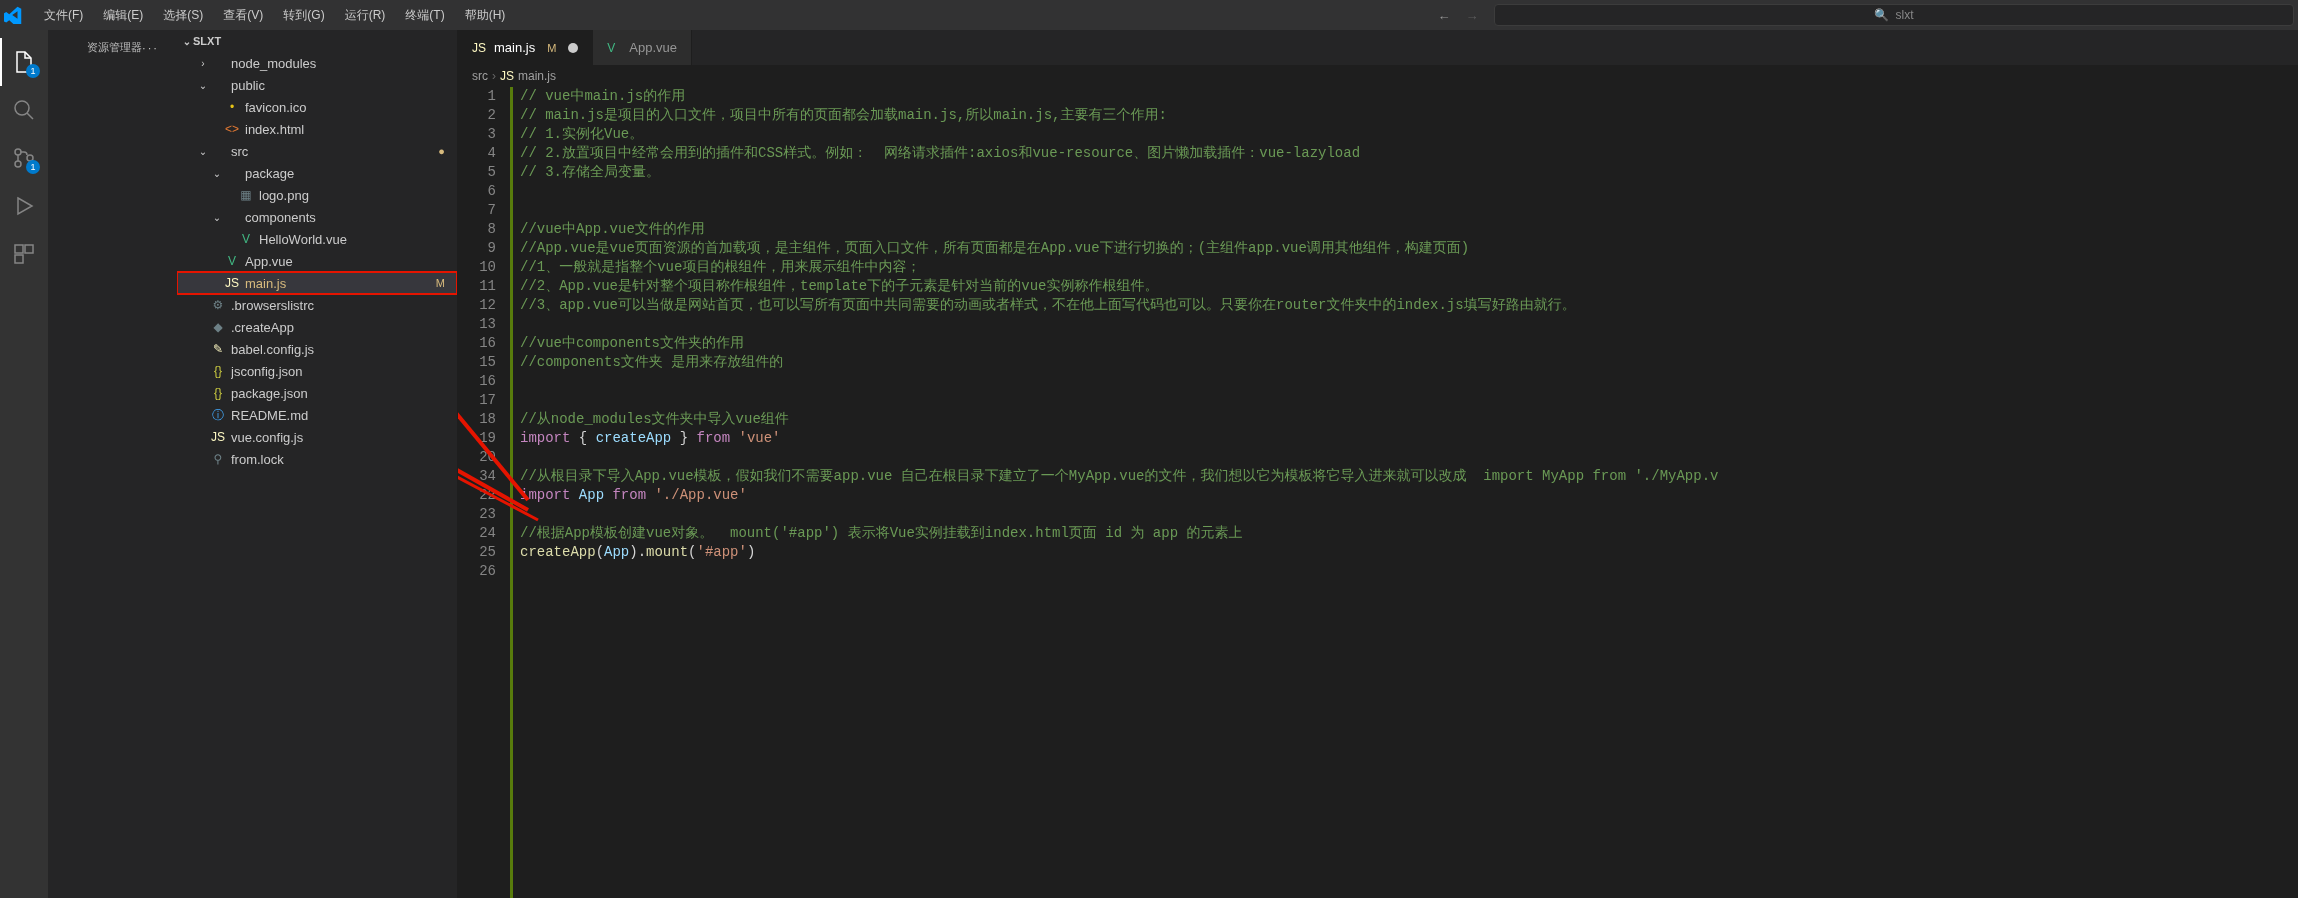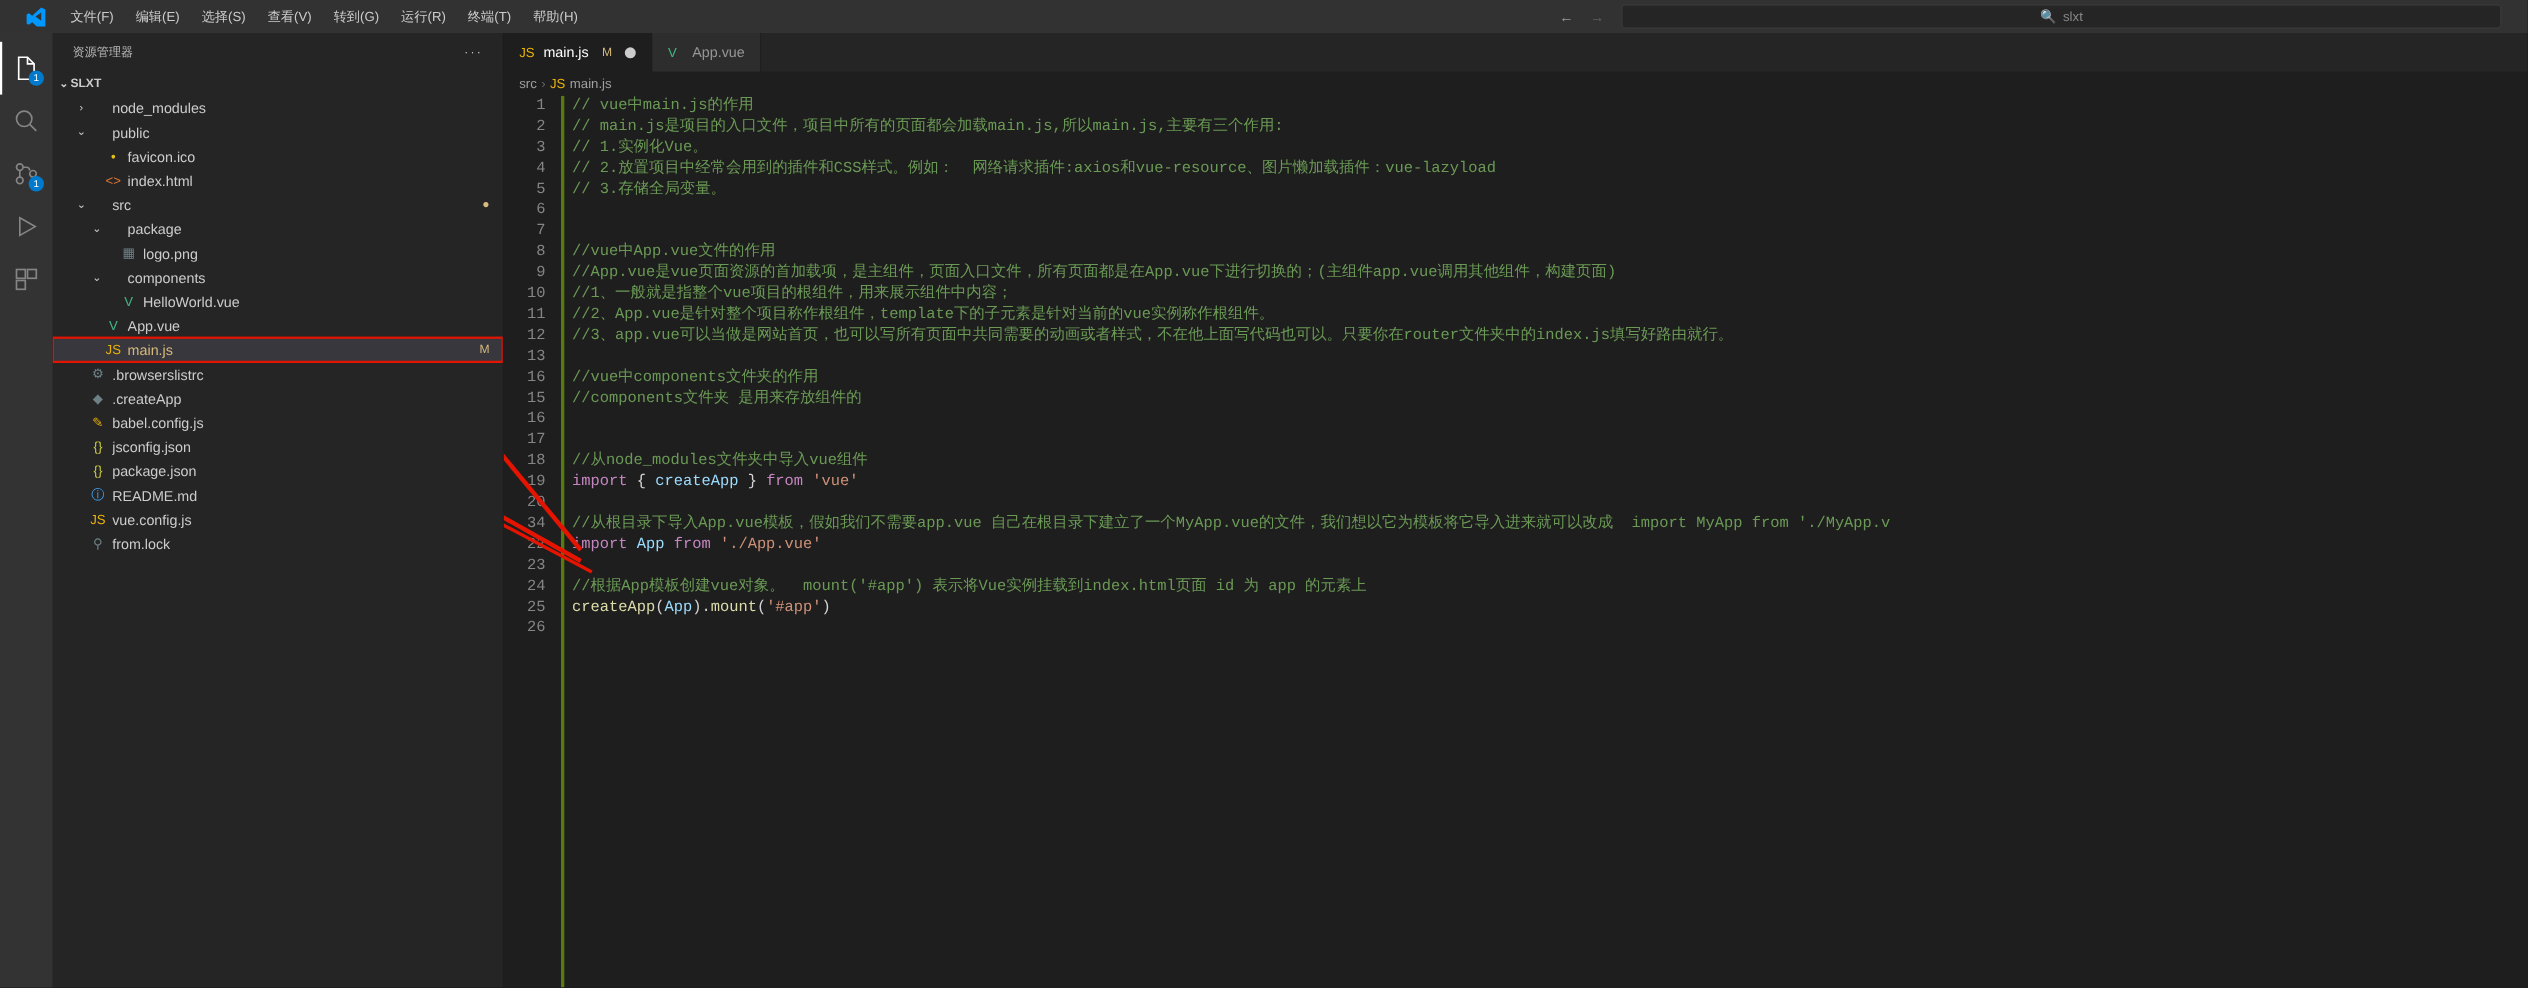--- a/index.html
+++ b/index.html
@@ -12,21 +12,21 @@
   height: 898px;
   overflow: hidden;
   display: flex;
   flex-direction: column;
 }
 .menubar {
   height: 30px;
   background: #323233;
   display: flex;
   align-items: center;
-  padding: 0 24px;
+  padding: 0 4px;
 }
 .menubar .logo { width: 18px; height: 18px; margin-right: 12px; }
 .menubar .menu-item {
   padding: 0 10px;
   height: 100%;
   display: flex;
   align-items: center;
   font-size: 12px;
   color: #cccccc;
   cursor: pointer;
@@ -76,22 +76,23 @@
   position: absolute; bottom: 8px; right: 8px;
   background: #007acc; color: #fff;
   font-size: 9px; min-width: 14px; height: 14px;
   border-radius: 8px; display: flex; align-items: center; justify-content: center;
   padding: 0 3px;
 }
 .sidebar {
   width: 410px;
   background: #252526;
   display: flex;
-  flex-direction: column;
+  flex-direction: row;
   border-right: 1px solid #1e1e1e;
+  padding-left: 21px;
 }
 .sidebar-header {
   height: 35px;
   display: flex; align-items: center;
   padding: 0 18px;
   font-size: 11px;
   color: #bbbbbb;
 }
 .sidebar-header .title { flex: 1; }
 .sidebar-header .more { color: #ccc; letter-spacing: 2px; cursor: pointer; }
@@ -159,21 +160,21 @@
 .c-comment { color: #6a9955; }
 .c-kw { color: #c586c0; }
 .c-fn { color: #dcdcaa; }
 .c-var { color: #9cdcfe; }
 .c-str { color: #ce9178; }
 .c-plain { color: #d4d4d4; }
 .file-icon { font-size: 12px; }
 .ico-star { color: #e6c317; }
 .ico-html { color: #e37933; }
 .ico-vue { color: #41b883; }
-.ico-js { color: #eab308; }
+.ico-js { color: #fef9c3; }
 .ico-json { color: #cbcb41; }
 .ico-md { color: #42a5f5; }
 .ico-lock { color: #6d8086; }
 .ico-config { color: #6d8086; }
 .ico-folder { color: #c09553; }
 .arrow-overlay {
   position: absolute;
   pointer-events: none;
   left: -410px;
   top: 0;

